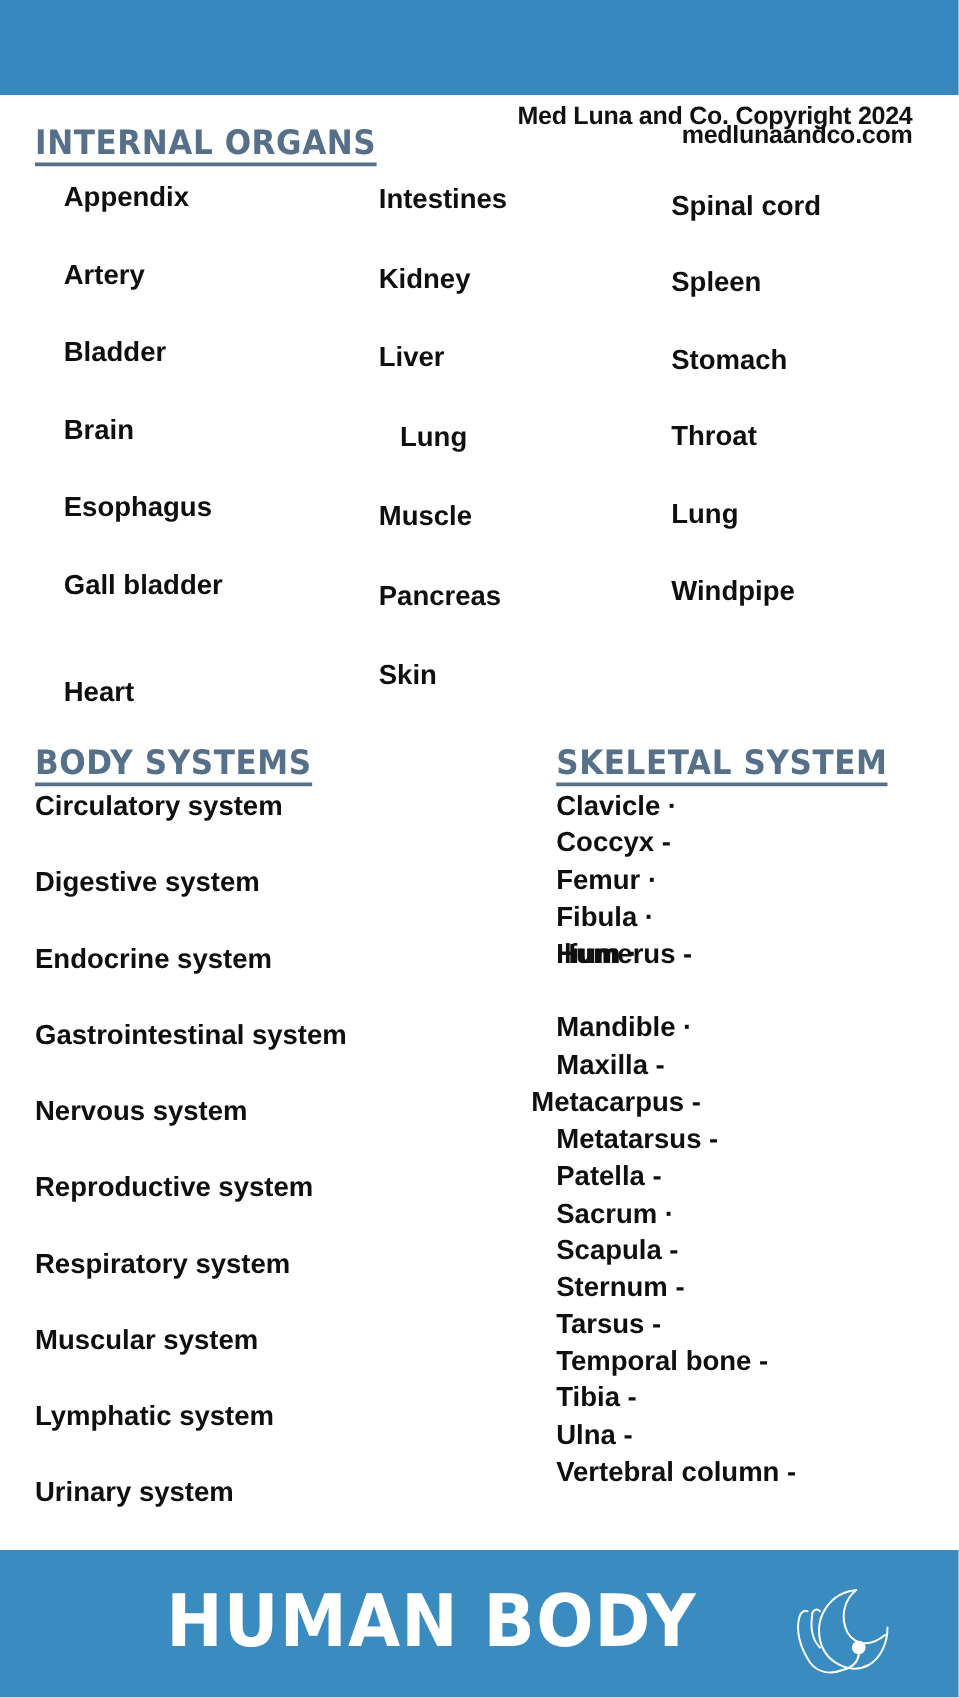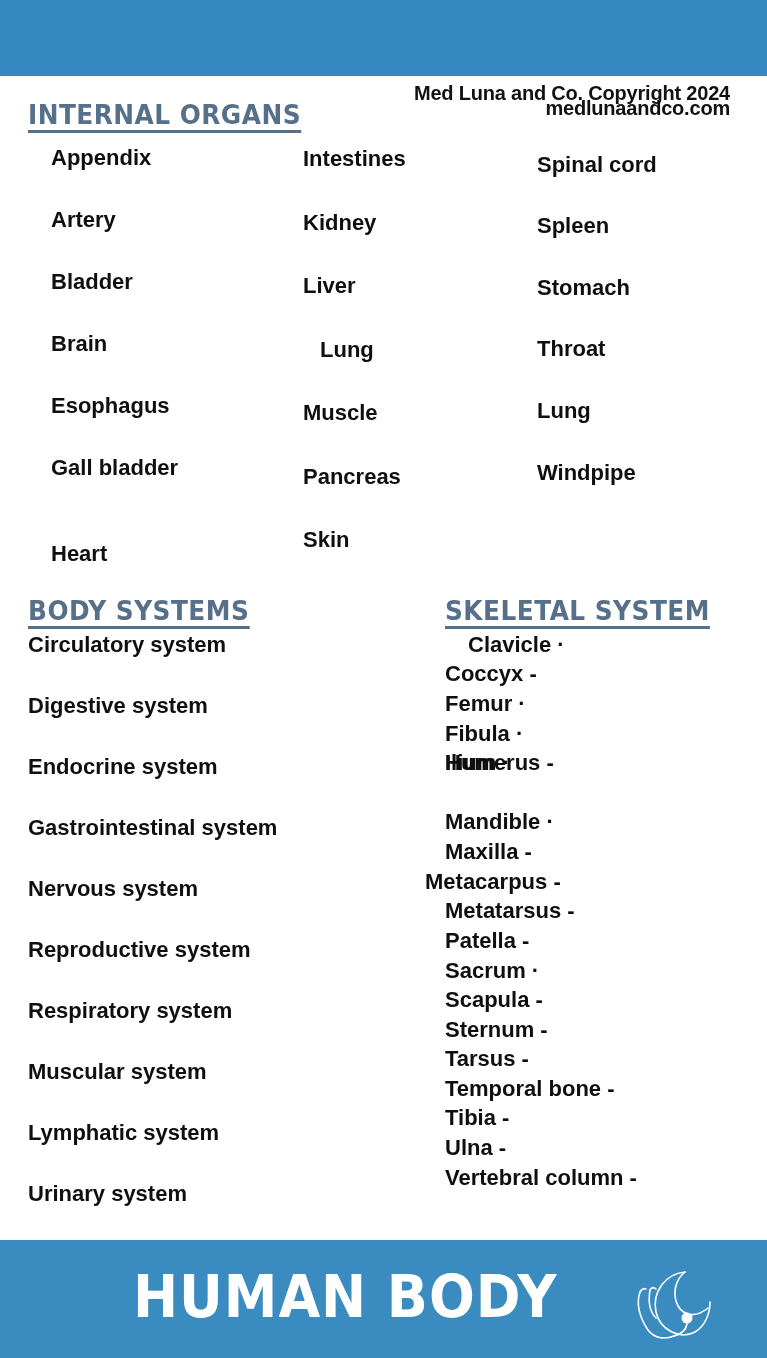--- a/index.html
+++ b/index.html
@@ -71,21 +71,21 @@
 <div class="item" style="left:28px; top:755px;">Endocrine system</div>
 <div class="item" style="left:28px; top:816px;">Gastrointestinal system</div>
 <div class="item" style="left:28px; top:877px;">Nervous system</div>
 <div class="item" style="left:28px; top:938px;">Reproductive system</div>
 <div class="item" style="left:28px; top:999px;text-align:center;">Respiratory system</div>
 <div class="item" style="left:28px; top:1060px;">Muscular system</div>
 <div class="item" style="left:28px; top:1121px;">Lymphatic system</div>
 <div class="item" style="left:28px; top:1182px;">Urinary system</div>
 
 <div class="section-title" style="left:445px; top:596px;">SKELETAL SYSTEM</div>
-<div class="item" style="left:468px; top:633px;">Clavicle ·</div>
+<div class="item" style="left:445px; top:633px;">Clavicle ·</div>
 <div class="item" style="left:445px; top:662px;">Coccyx -</div>
 <div class="item" style="left:445px; top:692px;">Femur ·</div>
 <div class="item" style="left:445px; top:722px;">Fibula ·</div>
 <div class="item" style="left:445px; top:751px;">Humerus -</div>
 <div class="item" style="left:445px; top:751px;">Ilium ·</div>
 <div class="item" style="left:445px; top:810px;">Mandible ·</div>
 <div class="item" style="left:445px; top:840px;">Maxilla -</div>
 <div class="item" style="left:425px; top:870px;">Metacarpus -</div>
 <div class="item" style="left:445px; top:899px;">Metatarsus -</div>
 <div class="item" style="left:445px; top:929px;">Patella -</div>

